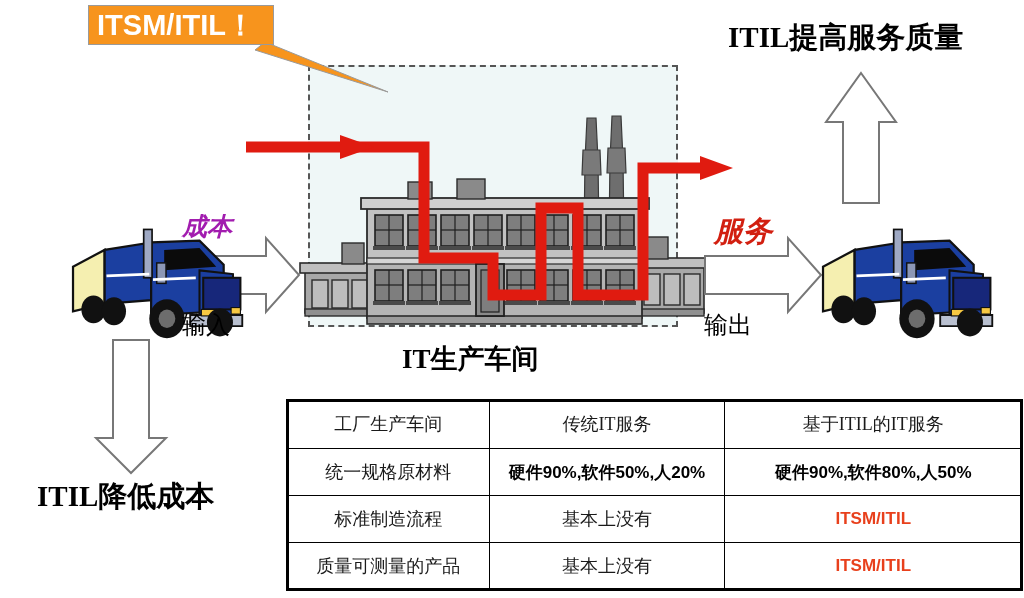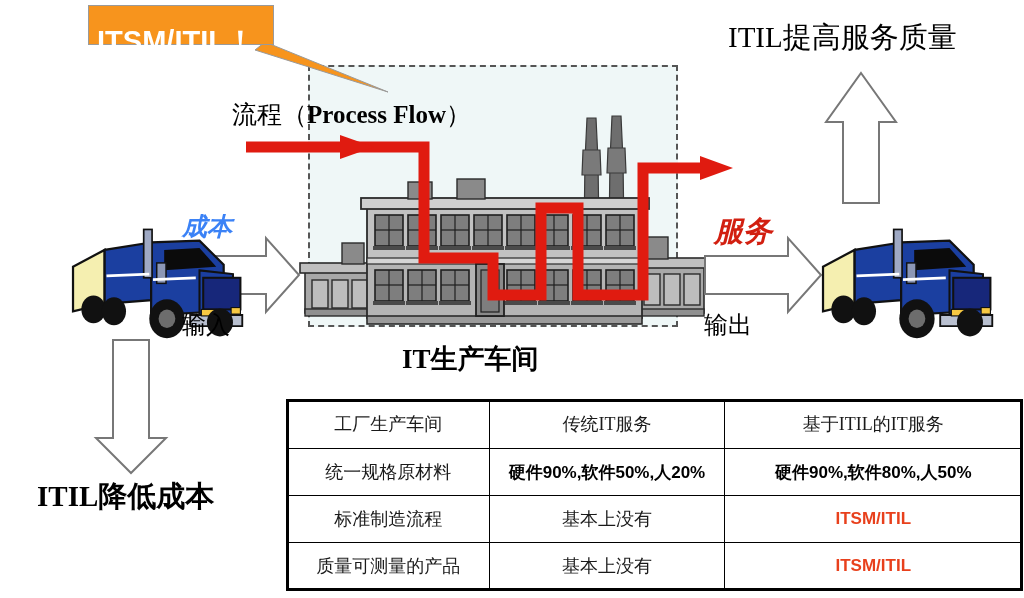--- a/index.html
+++ b/index.html
@@ -26,59 +26,59 @@
   #callout-box {
     position: absolute;
     left: 0; top: 0;
     width: 186px; height: 40px;
     background: #F7941D;
     border: 1px solid #9a9a9a;
     box-sizing: border-box;
   }
   #callout-label {
     position: absolute;
-    left: 0; top: 16px; width: 176px; height: 40px;
+    left: 0; top: 0; width: 176px; height: 40px;
     display: flex; align-items: center; justify-content: center;
     color: #ffffff;
     font-family: "Liberation Sans", "DejaVu Sans", sans-serif;
     font-weight: bold;
     font-size: 29px;
     letter-spacing: 0px;
     line-height: 1;
     white-space: nowrap;
   }
 
   
   .cn-title {
     font-family: "Liberation Serif", "DejaVu Serif", serif;
     color: #000000;
     white-space: nowrap;
   }
 
   #top-right-label {
     left: 728px; top: 18px;
-    font-size: 29px; font-weight: normal;
+    font-size: 29px; font-weight: bold;
   }
   #bottom-left-label {
     left: 37px; top: 477px;
     font-size: 29px; font-weight: bold;
   }
   #process-flow-label {
     left: 232px; top: 98px;
     font-size: 25px;
   }
   #process-flow-label .en { font-weight: bold; }
   #workshop-label {
     left: 402px; top: 341px;
     font-size: 27px; font-weight: bold;
   }
   #cost-label {
     left: 182px; top: 210px;
     font-size: 25px; font-weight: bold; font-style: italic;
-    color: #3b82f6;
+    color: #a21caf;
   }
   #service-label {
     left: 679px; top: 212px;
     font-size: 29px; font-weight: bold; font-style: italic;
     color: #D21F10;
     padding-left: 35px;
   }
   #input-label {
     left: 182px; top: 309px;
     font-size: 24px;
@@ -354,21 +354,20 @@
   </svg>
 
   <div class="abs" id="callout-wrap">
     <div id="callout-box"></div>
     <div id="callout-label">ITSM/ITIL！</div>
   </div>
 
   <div class="abs cn-title" id="top-right-label">ITIL提高服务质量</div>
   <div class="abs cn-title" id="bottom-left-label">ITIL降低成本</div>
 
-  <div class="abs cn-title" id="process-flow-label"><span>流程（</span><span class="en">Process Flow</span><span>）</span></div>
 
   <div class="abs cn-title" id="workshop-label">IT生产车间</div>
   <div class="abs cn-title" id="cost-label">成本</div>
   <div class="abs cn-title" id="service-label">服务</div>
   <div class="abs cn-title" id="input-label">输入</div>
   <div class="abs cn-title" id="output-label">输出</div>
 
   <table class="abs" id="compare-table">
     <tbody>
       <tr class="head">

